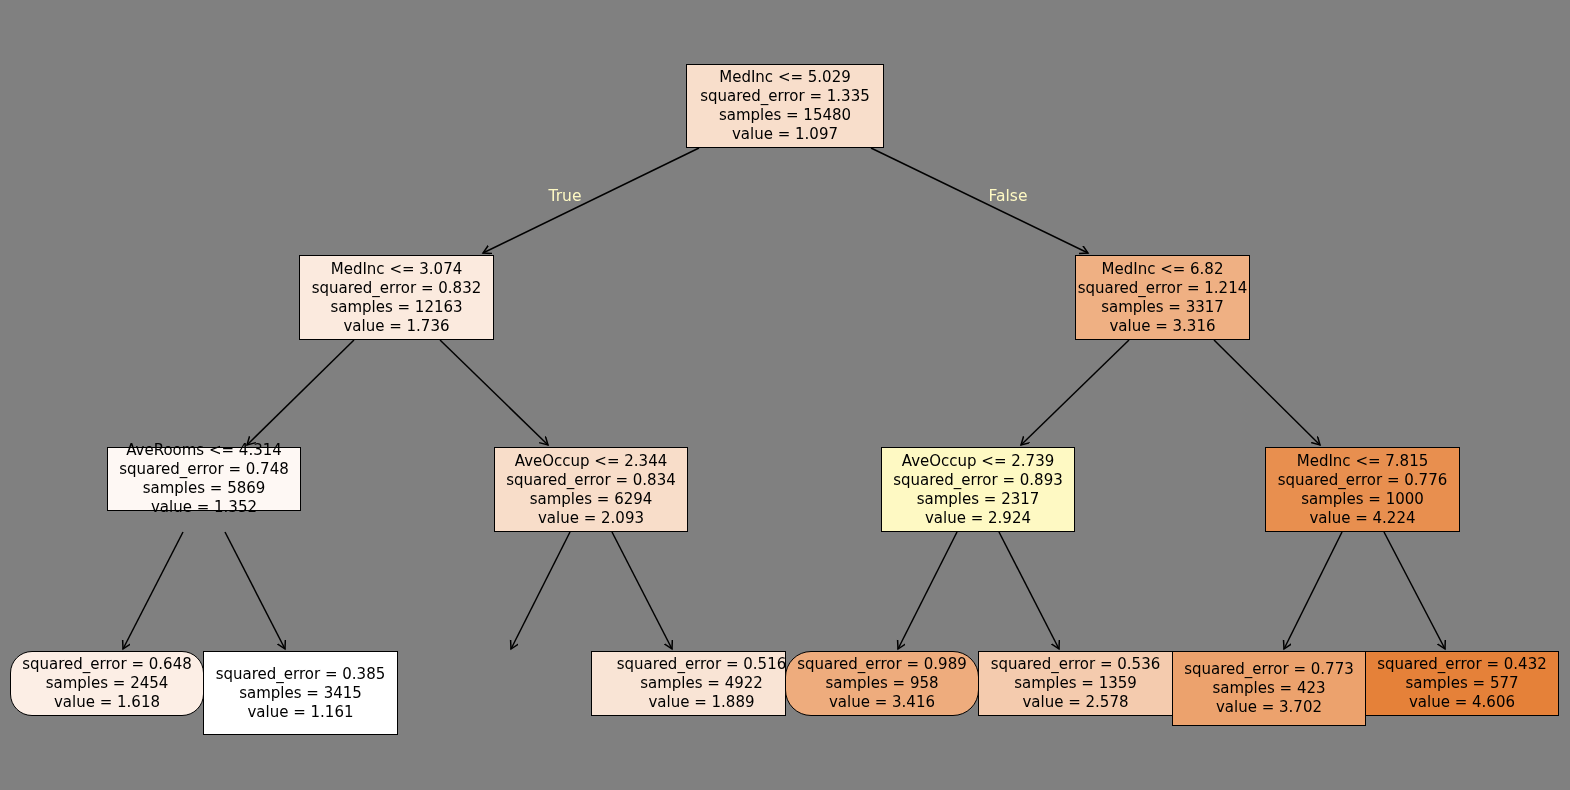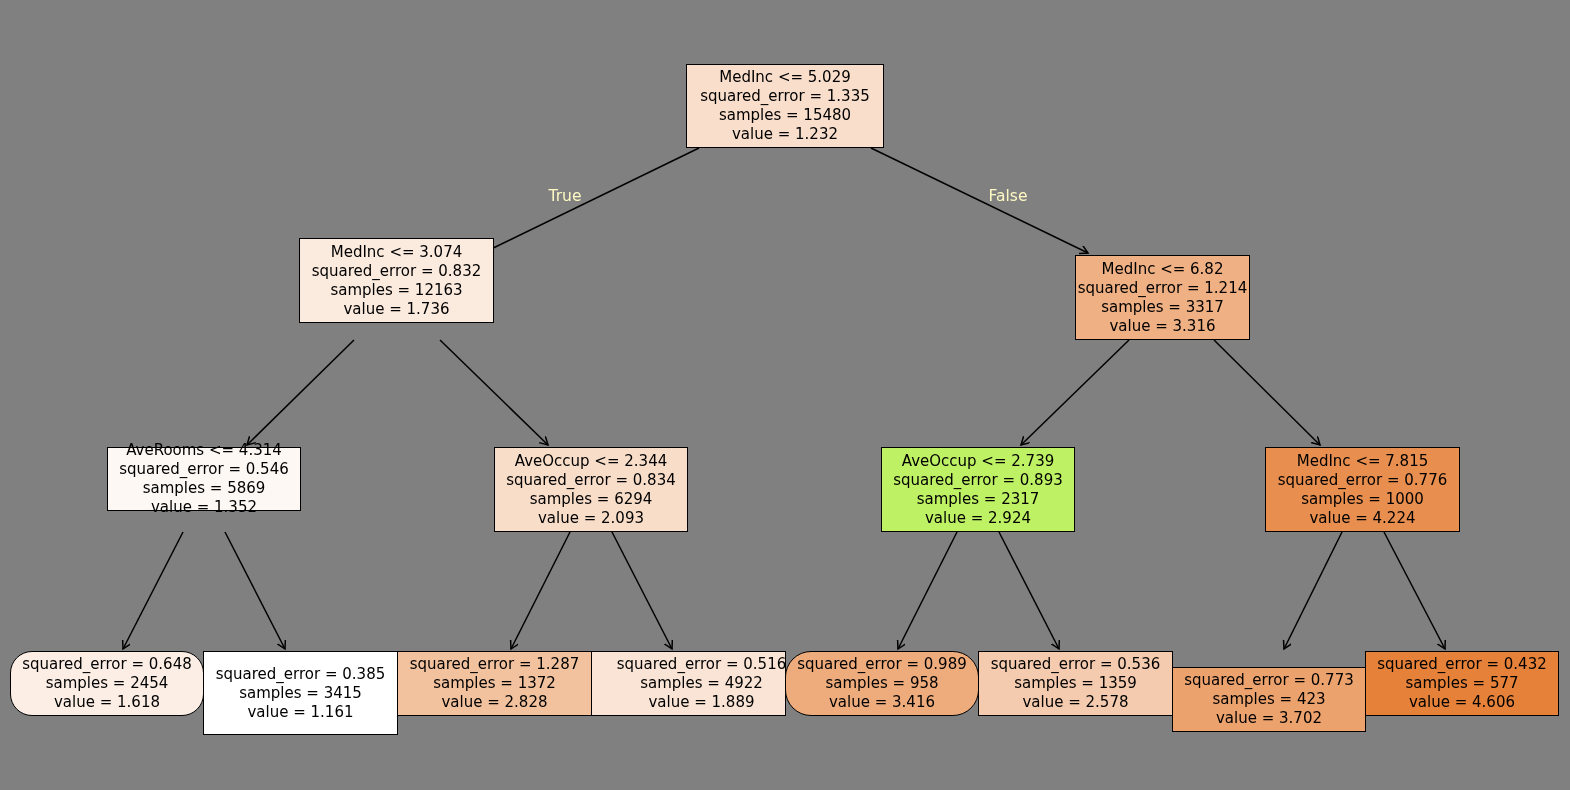--- a/index.html
+++ b/index.html
@@ -66,52 +66,52 @@
     </g>
   </svg>
 
   <div class="edge-label" style="left:565px; top:196px;">True</div>
   <div class="edge-label" style="left:1008px; top:196px;">False</div>
 
   <div class="tree-node" style="left: 686px; top: 64px; width: 198px; height: 84px; background-color: rgb(248, 222, 203);">
     <span>MedInc &lt;= 5.029</span>
     <span>squared_error = 1.335</span>
     <span>samples = 15480</span>
-    <span>value = 1.232</span>
+    <span>value = 1.097</span>
   </div>
 
-  <div class="tree-node" style="left: 299px; top: 238px; width: 195px; height: 85px; background-color: rgb(251, 234, 222);">
+  <div class="tree-node" style="left: 299px; top: 255px; width: 195px; height: 85px; background-color: rgb(251, 234, 222);">
     <span>MedInc &lt;= 3.074</span>
     <span>squared_error = 0.832</span>
     <span>samples = 12163</span>
     <span>value = 1.736</span>
   </div>
 
   <div class="tree-node" style="left: 1075px; top: 255px; width: 175px; height: 85px; background-color: rgb(239, 176, 131);">
     <span>MedInc &lt;= 6.82</span>
     <span>squared_error = 1.214</span>
     <span>samples = 3317</span>
     <span>value = 3.316</span>
   </div>
 
   <div class="tree-node" style="left: 107px; top: 447px; width: 194px; height: 64px; background-color: rgb(254, 248, 244);">
     <span>AveRooms &lt;= 4.314</span>
-    <span>squared_error = 0.546</span>
+    <span>squared_error = 0.748</span>
     <span>samples = 5869</span>
     <span>value = 1.352</span>
   </div>
 
   <div class="tree-node" style="left: 494px; top: 447px; width: 194px; height: 85px; background-color: rgb(248, 221, 201);">
     <span>AveOccup &lt;= 2.344</span>
     <span>squared_error = 0.834</span>
     <span>samples = 6294</span>
     <span>value = 2.093</span>
   </div>
 
-  <div class="tree-node" style="left: 881px; top: 447px; width: 194px; height: 85px; background-color: #bef264;">
+  <div class="tree-node" style="left: 881px; top: 447px; width: 194px; height: 85px; background-color: #fef9c3;">
     <span>AveOccup &lt;= 2.739</span>
     <span>squared_error = 0.893</span>
     <span>samples = 2317</span>
     <span>value = 2.924</span>
   </div>
 
   <div class="tree-node" style="left: 1265px; top: 447px; width: 195px; height: 85px; background-color: rgb(232, 143, 79);">
     <span>MedInc &lt;= 7.815</span>
     <span>squared_error = 0.776</span>
     <span>samples = 1000</span>
@@ -123,45 +123,40 @@
     <span>samples = 2454</span>
     <span>value = 1.618</span>
   </div>
 
   <div class="tree-node" style="left: 203px; top: 651px; width: 195px; height: 84px; background-color: rgb(255, 255, 255);">
     <span>squared_error = 0.385</span>
     <span>samples = 3415</span>
     <span>value = 1.161</span>
   </div>
 
-  <div class="tree-node" style="left: 397px; top: 651px; width: 195px; height: 65px; background-color: rgb(242, 194, 159);">
-    <span>squared_error = 1.287</span>
-    <span>samples = 1372</span>
-    <span>value = 2.828</span>
-  </div>
 
   <div class="tree-node" style="left: 591px; top: 651px; width: 195px; height: 65px; background-color: rgb(249, 228, 213); padding-left: 26px;">
     <span>squared_error = 0.516</span>
     <span>samples = 4922</span>
     <span>value = 1.889</span>
   </div>
 
   <div class="tree-node" style="left: 785px; top: 651px; width: 194px; height: 65px; background-color: rgb(238, 172, 125); border-radius: 26px;">
     <span>squared_error = 0.989</span>
     <span>samples = 958</span>
     <span>value = 3.416</span>
   </div>
 
   <div class="tree-node" style="left: 978px; top: 651px; width: 195px; height: 65px; background-color: rgb(244, 203, 174);">
     <span>squared_error = 0.536</span>
     <span>samples = 1359</span>
     <span>value = 2.578</span>
   </div>
 
-  <div class="tree-node" style="left: 1172px; top: 651px; width: 194px; height: 65px; background-color: rgb(236, 162, 109); margin-top: 16px;">
+  <div class="tree-node" style="left: 1172px; top: 651px; width: 194px; height: 75px; background-color: rgb(236, 162, 109);">
     <span>squared_error = 0.773</span>
     <span>samples = 423</span>
     <span>value = 3.702</span>
   </div>
 
   <div class="tree-node" style="left: 1365px; top: 651px; width: 194px; height: 65px; background-color: rgb(229, 129, 57);">
     <span>squared_error = 0.432</span>
     <span>samples = 577</span>
     <span>value = 4.606</span>
   </div>

